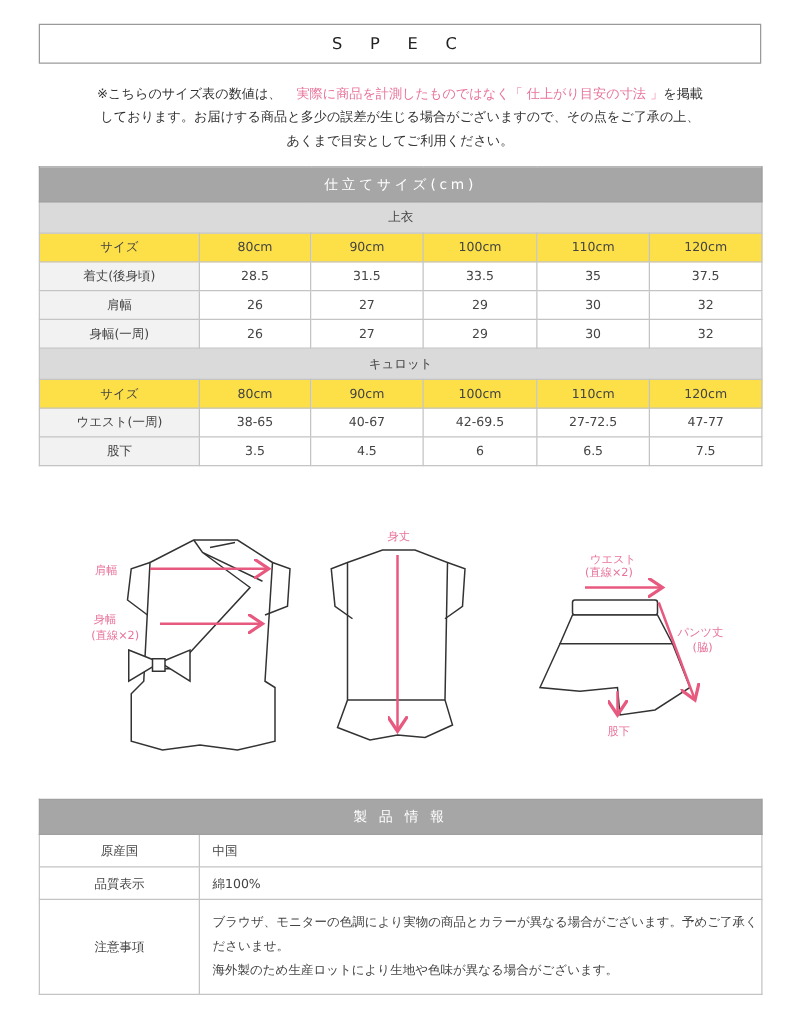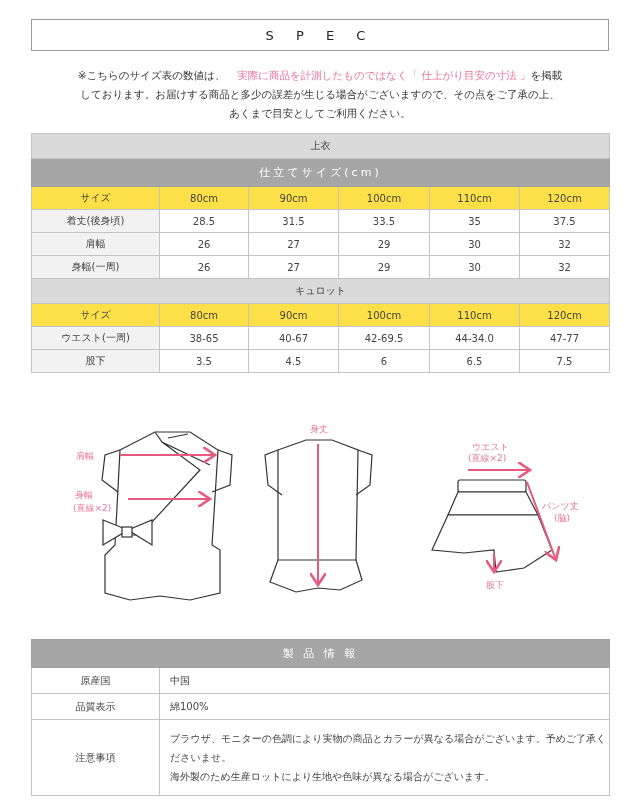--- a/index.html
+++ b/index.html
@@ -38,24 +38,24 @@
   <colgroup>
       <col style="width:128px">
       <col style="width:89px">
       <col style="width:90px">
       <col style="width:91px">
       <col style="width:90px">
       <col style="width:90px">
     </colgroup>
   <tbody>
       <tr>
-        <th colspan="6" class="t-sub">上衣</th>
+        <th colspan="6" class="t-title">仕立てサイズ(cm)</th>
       </tr>
   <tr>
-        <th colspan="6" class="t-title">仕立てサイズ(cm)</th>
+        <th colspan="6" class="t-sub">上衣</th>
       </tr>
   <tr class="t-head">
     <td>サイズ</td>
     <td>80cm</td>
     <td>90cm</td>
     <td>100cm</td>
     <td>110cm</td>
     <td>120cm</td>
   </tr>
   <tr class="t-row">
@@ -91,21 +91,21 @@
     <td>90cm</td>
     <td>100cm</td>
     <td>110cm</td>
     <td>120cm</td>
   </tr>
   <tr class="t-row">
     <td class="lbl">ウエスト(一周)</td>
     <td>38-65</td>
     <td>40-67</td>
     <td>42-69.5</td>
-    <td>44-34.0</td>
+    <td>27-72.5</td>
     <td>47-77</td>
   </tr>
   <tr class="t-row">
     <td class="lbl">股下</td>
     <td>3.5</td>
     <td>4.5</td>
     <td>6</td>
     <td>6.5</td>
     <td>7.5</td>
   </tr>

